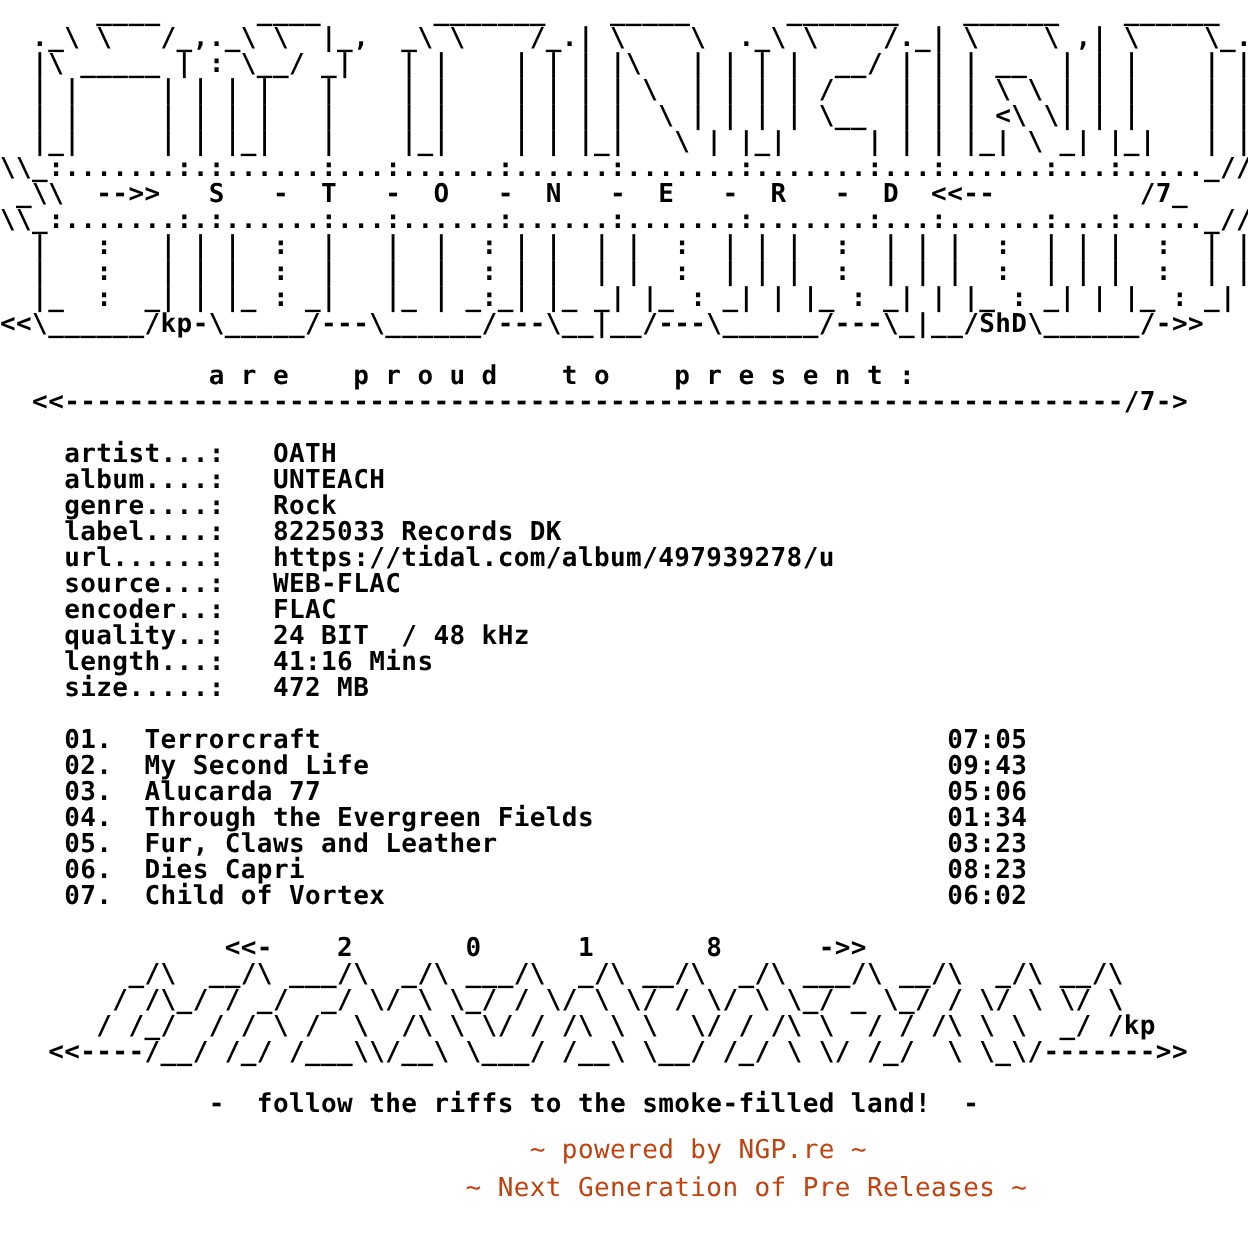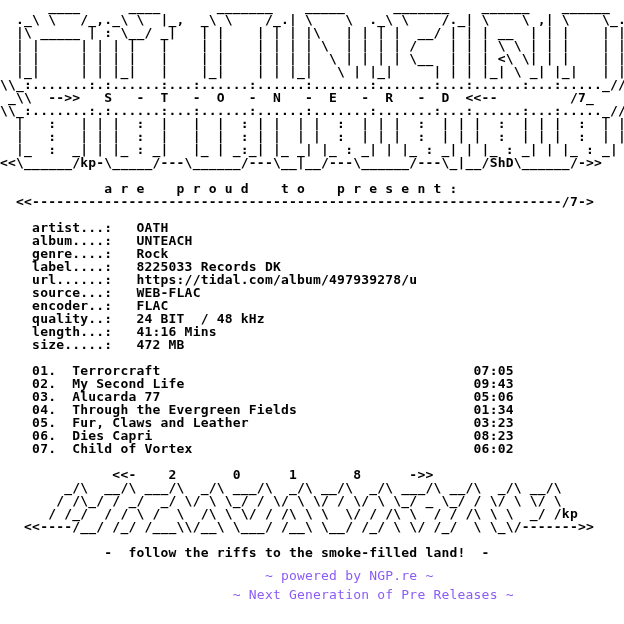--- a/index.html
+++ b/index.html
@@ -78,15 +78,15 @@
     06.  Dies Capri                                        08:23
     07.  Child of Vortex                                   06:02
 
               &lt;&lt;-    2       0      1       8      -&gt;&gt;
         _/\  __/\ ___/\  _/\ ___/\  _/\ __/\  _/\ ___/\ __/\  _/\ __/\
        / /\_/ / _/  _/ \/ \ \_/ / \/ \ \/ / \/ \ \_/ _ \_/ / \/ \ \/ \
       / /_/  / / \ /  \  /\ \ \/ / /\ \ \  \/ / /\ \  / / /\ \ \  _/ /kp
    &lt;&lt;----/__/ /_/ /___\\/__\ \___/ /__\ \__/ /_/ \ \/ /_/  \ \_\/-------&gt;&gt;
 
              -  follow the riffs to the smoke-filled land!  -</pre>
-  <pre class="nfo-red" id="nfo-footer" style="color: #8b5cf6;">                                 ~ powered by NGP.re ~
+  <pre class="nfo-red" id="nfo-footer" style="color: #c2410c;">                                 ~ powered by NGP.re ~
                              ~ Next Generation of Pre Releases ~</pre>
 </div>
 
 </body></html>

